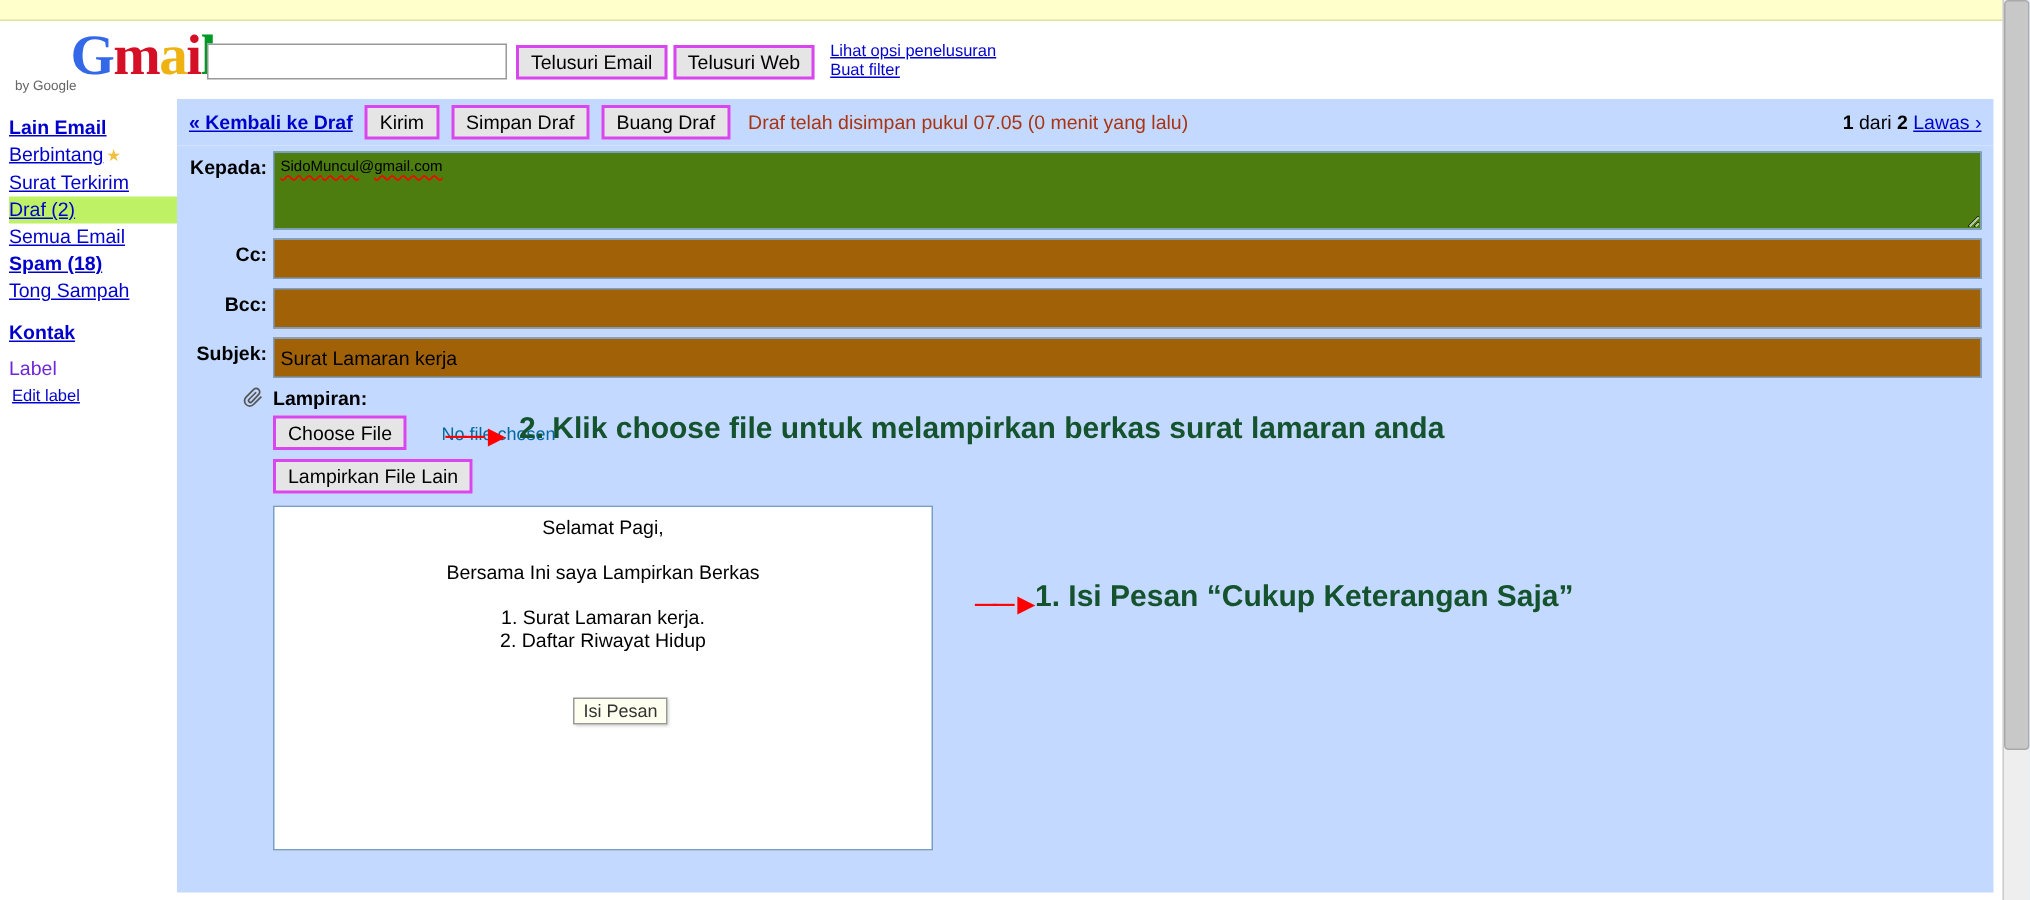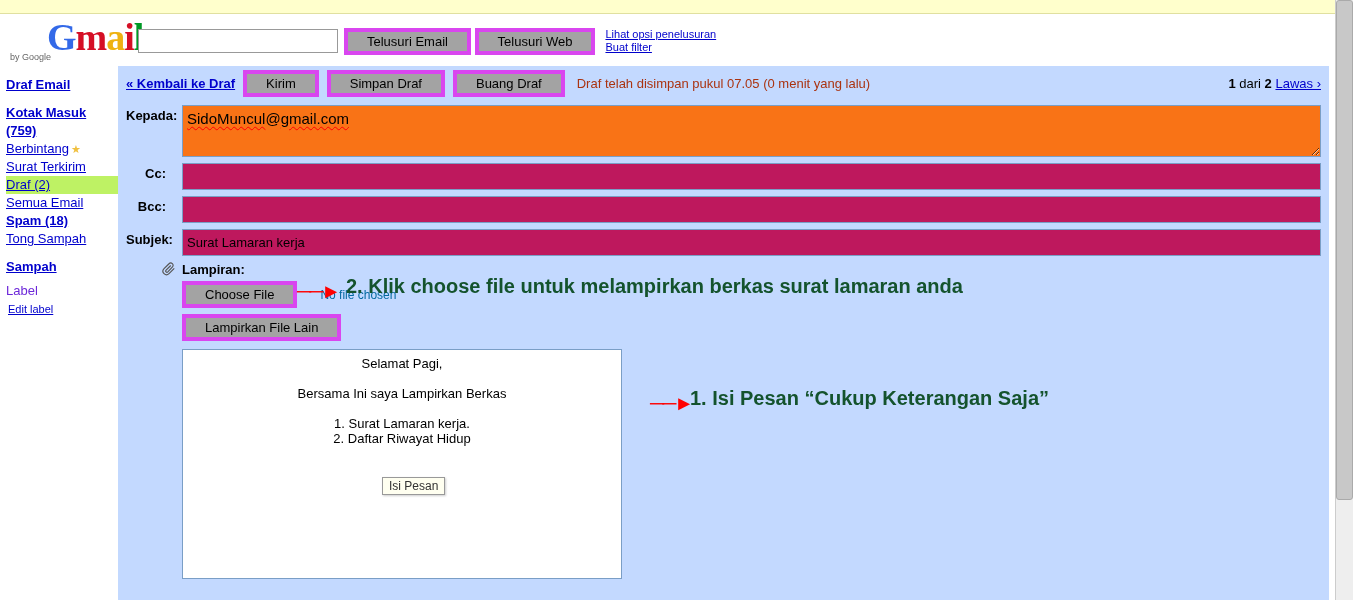--- a/index.html
+++ b/index.html
@@ -2,42 +2,42 @@
 <html><head>
 <meta charset="utf-8">
 <style>
   * { box-sizing: border-box; }
   body { margin:0; font-family: Arial, sans-serif; font-size:13px; color:#000; background:#fff; }
   a { color:#0000cc; text-decoration:underline; cursor:pointer; }
   .top-notice { background:#ffffcc; color:#000; padding:2px 8px; font-size:12px; border-bottom:1px solid #e0e0a0; overflow:hidden; height:14px;}
   .header-row { display:flex; align-items:center; padding:6px 8px 4px 8px; }
   .logo { width:130px; }
   .search-input { width:200px; height:24px; border:1px solid #999; margin-right:6px; }
-  .btn { background:#a3a3a3; border:4px solid #d946ef; padding:2px 19px; font-size:13px; cursor:pointer; }
+  .btn { background:#e5e5e5; border:2px solid #d946ef; padding:2px 8px; font-size:13px; cursor:pointer; }
   .search-links { margin-left:10px; font-size:11px; line-height:13px; }
   .search-links a { display:block; }
   .main { display:flex; }
   .sidebar { width:118px; padding:4px 0 0 6px; font-size:13px; line-height:18px; }
   .sidebar a { display:block; }
   .sidebar a.current { background:#bef264; font-weight:normal; }
   .sidebar .section-head { font-weight:bold; text-decoration:underline; color:#0000cc; margin-top:6px; display:block; }
   .sidebar .label-head { color:#6d28d9; margin-top:6px; font-size:13px; }
   .sidebar .edit-label { font-size:11px; color:#0000cc; text-decoration:underline; margin-left:2px;}
   .star { font-size:11px; color:#f0c040; text-decoration:none; margin-left:2px;}
   .content { flex:1; padding:0 6px 0 0; }
   .toolbar { background:#c3d9ff; padding:4px 8px; display:flex; align-items:center; gap:8px; font-size:13px; }
   .toolbar .back-link { color:#0000cc; font-weight:bold; text-decoration:underline; }
   .toolbar .status { color:#aa3311; margin-left:4px; }
   .toolbar .right { margin-left:auto; font-size:13px; }
   .compose-area { background:#c3d9ff; padding:4px 8px 10px 8px; }
   .field-row { display:flex; align-items:flex-start; margin-bottom:6px; }
-  .field-label { width:56px; text-align:right; font-weight:bold; padding-right:16px; padding-top:3px; font-size:13px; }
+  .field-label { width:56px; text-align:right; font-weight:bold; padding-right:4px; padding-top:3px; font-size:13px; }
   .field-input { flex:1; }
-  .field-input input[type=text] { width:100%; border:1px solid #7a9ec6; padding:5px 4px; font-size:13px; background:#be185d; }
-  .to-box { width:100%; min-height:52px; border:1px solid #7a9ec6; background:#f97316; padding:4px; resize:both; overflow:auto; font-size:15px; }
+  .field-input input[type=text] { width:100%; border:1px solid #7a9ec6; padding:5px 4px; font-size:13px; background:#a16207; }
+  .to-box { width:100%; min-height:52px; border:1px solid #7a9ec6; background:#4d7c0f; padding:4px; resize:both; overflow:auto; font-size:10px; }
   .attach-row { display:flex; align-items:flex-start; }
   .attach-label { width:56px; text-align:right; padding-right:6px; }
   .attach-content { flex:1; }
   .clip-icon { display:inline-block; width:14px; text-align:center; }
   .attach-heading { font-weight:bold; display:inline; }
   .file-row { margin:4px 0 6px 0; display:flex; align-items:center; gap:23px;}
   .chosen { color:#0369a1; font-size:12px; }
   .body-textarea-wrap { position:relative; margin-left:56px; margin-top:8px;}
   .body-textarea { width:440px; height:230px; border:1px solid #7a9ec6; background:#fff; font-family:Arial,sans-serif; font-size:13px; padding:6px; resize:none; overflow:auto; white-space:pre-wrap;text-align:center; }
   .body-hscroll { width:440px; height:18px; overflow-x:scroll; overflow-y:hidden; }
@@ -77,31 +77,30 @@
   &nbsp;
   <button class="btn">Telusuri Web</button>
   <div class="search-links">
     <a>Lihat opsi penelusuran</a>
     <a>Buat filter</a>
   </div>
 </div>
 
 <div class="main">
   <div class="sidebar">
-    <a class="section-head">Draf Email</a>
-    <a class="section-head" style="margin-top:10px;">Kotak Masuk (759)</a>
+    <a class="section-head">Lain Email</a>
     <div>
       <a style="display:inline;">Berbintang</a><span class="star">★</span>
     </div>
     <a>Surat Terkirim</a>
     <a class="current">Draf (2)</a>
     <a>Semua Email</a>
     <a style="font-weight:bold;">Spam (18)</a>
     <a>Tong Sampah</a>
-    <a class="section-head" style="margin-top:10px;">Sampah</a>
+    <a class="section-head" style="margin-top:10px;">Kontak</a>
     <div class="label-head">Label</div>
     <a class="edit-label">Edit label</a>
   </div>
 
   <div class="content">
     <div class="toolbar">
       <a class="back-link">« Kembali ke Draf</a>
       <button class="btn">Kirim</button>
       <button class="btn">Simpan Draf</button>
       <button class="btn">Buang Draf</button>

